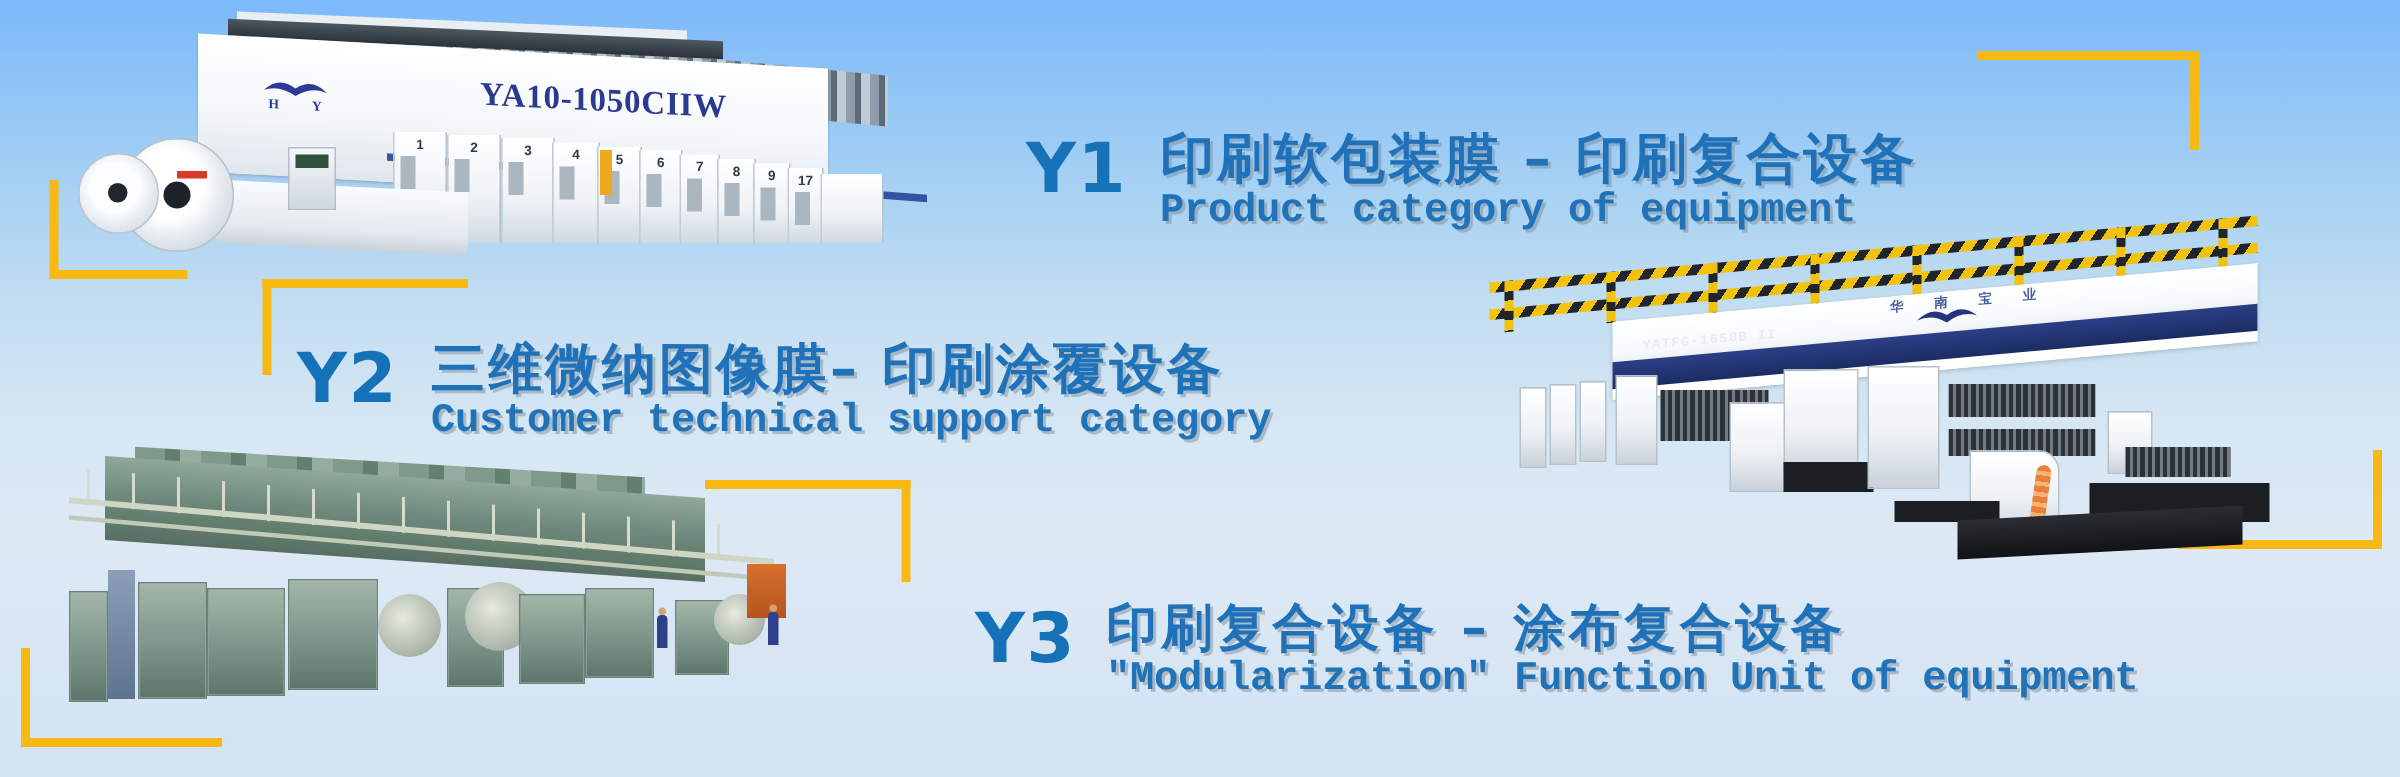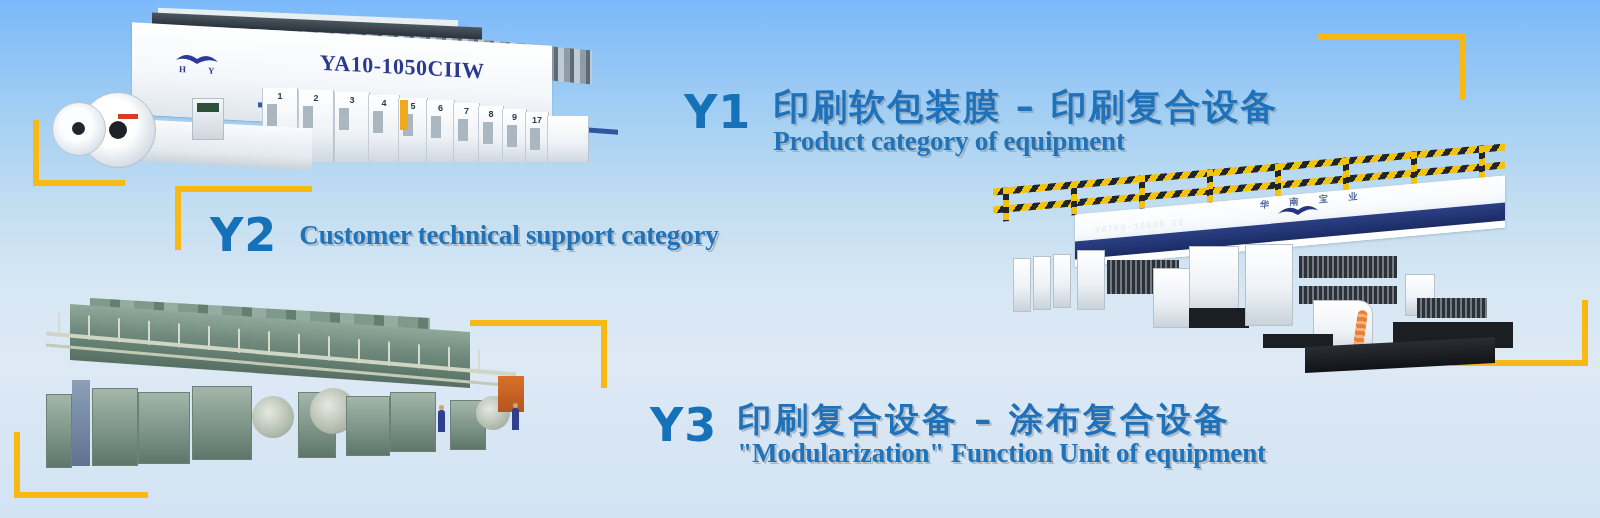--- a/index.html
+++ b/index.html
@@ -35,31 +35,31 @@
   .ttexts{display:inline-block;vertical-align:middle;}
   .tcn{
     color:#1f72b9;font-weight:bold;
     font-family:"DejaVu Sans","Liberation Sans",sans-serif;
     letter-spacing:2px;line-height:1.05;
     text-shadow:2px 2px 0 rgba(120,135,150,.45);
     margin-top:20px;
   }
   .ten{
     color:#2073b8;font-weight:bold;
-    font-family:Liberation Serif, serif;
+    font-family:Liberation Mono, monospace;
     line-height:1.05;letter-spacing:-.2px;
     text-shadow:2px 2px 0 rgba(130,140,150,.5);
   }
 
   #g1{left:684px;top:68px;}
   #g1 .ycode{font-size:46px;margin-right:22px;}
   #g1 .tcn{font-size:36px;}
   #g1 .ten{font-size:27px;margin-top:1px;}
 
-  #g2{left:210px;top:208px;}
+  #g2{left:198px;top:208px;}
   #g2 .ycode{font-size:46px;margin-right:22px;}
   #g2 .tcn{font-size:36px;}
   #g2 .ten{font-size:27px;margin-top:1px;}
 
   #g3{left:650px;top:382px;}
   #g3 .ycode{font-size:46px;margin-right:20px;}
   #g3 .tcn{font-size:34px;letter-spacing:3px;}
   #g3 .ten{font-size:27px;margin-top:1px;}
 
   
@@ -422,20 +422,21 @@
 
   <div class="tgroup" id="g1">
     <span class="ycode">Y1</span><span class="ttexts">
       <div class="tcn">印刷软包装膜 – 印刷复合设备</div>
       <div class="ten">Product category of equipment</div>
     </span>
   </div>
 
   <div class="tgroup" id="g2">
     <span class="ycode">Y2</span><span class="ttexts">
+      <div class="tcn">三维微纳图像膜– 印刷涂覆设备</div>
       <div class="ten">Customer technical support category</div>
     </span>
   </div>
 
   <div class="tgroup" id="g3">
     <span class="ycode">Y3</span><span class="ttexts">
       <div class="tcn">印刷复合设备 – 涂布复合设备</div>
       <div class="ten">"Modularization" Function Unit of equipment</div>
     </span>
   </div>

